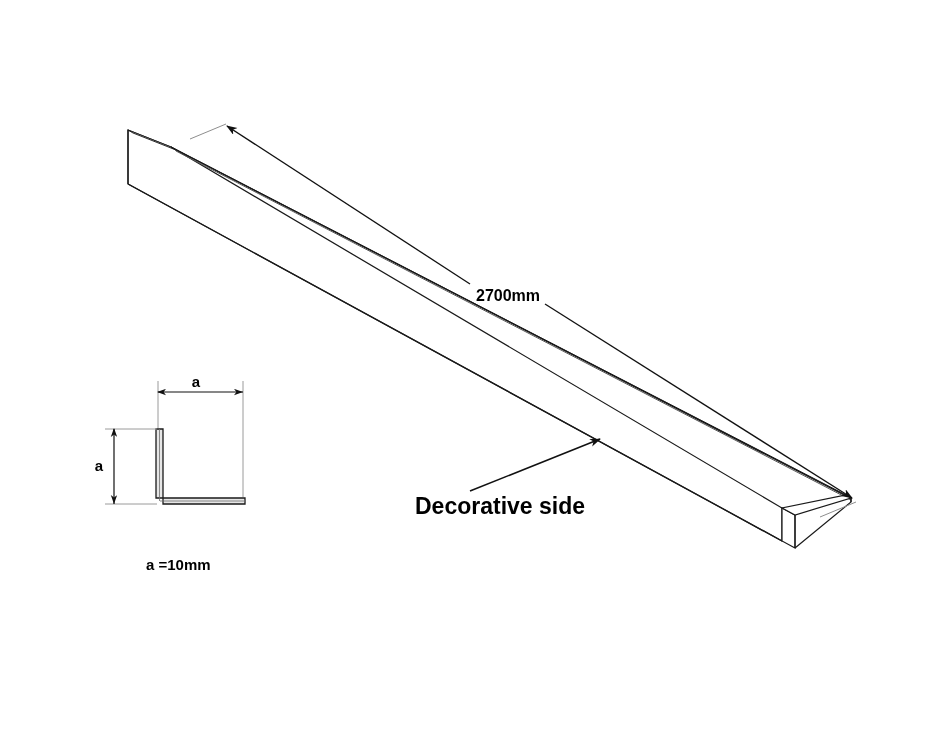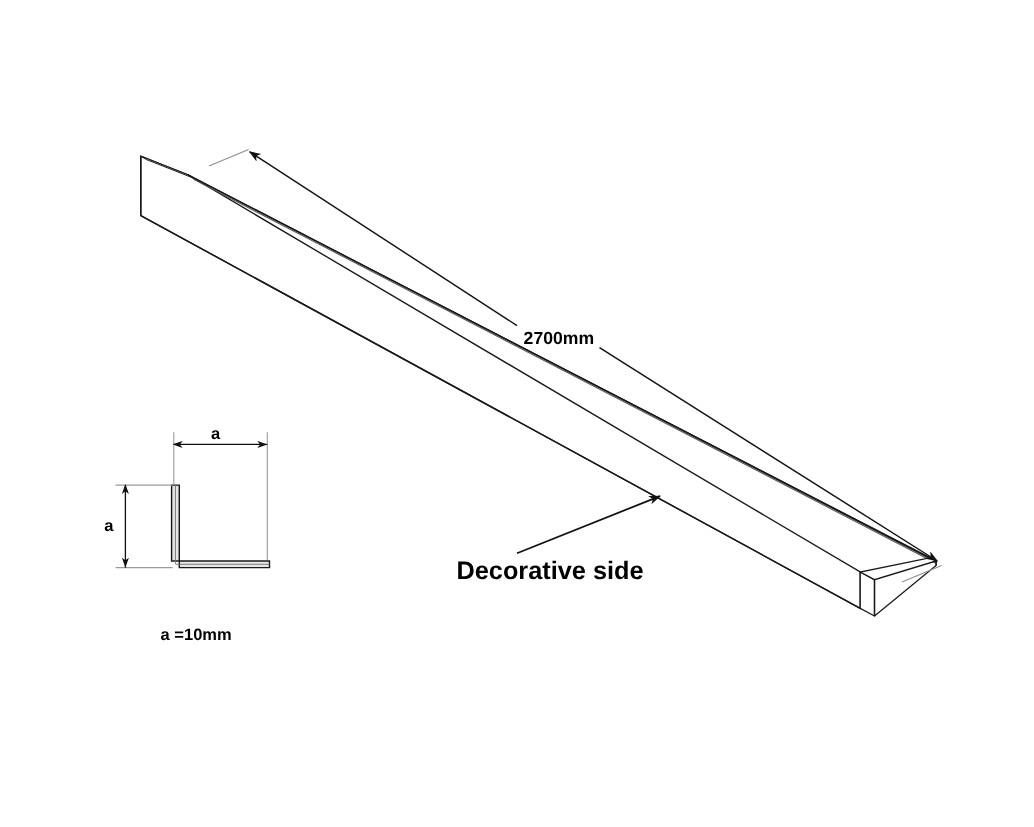--- a/index.html
+++ b/index.html
@@ -9,21 +9,21 @@
   }
   body {
     width: 940px;
     height: 752px;
     font-family: "Liberation Sans", sans-serif;
     position: relative;
     overflow: hidden;
   }
   #drawing-root {
     position: absolute;
-    top: 16px; left: 0;
+    top: 4px; left: 0;
     width: 940px;
     height: 592px;
   }
   svg.canvas {
     display: block;
     width: 940px;
     height: 752px;
   }
   text.dim-label {
     font-family: "Liberation Sans", sans-serif;

